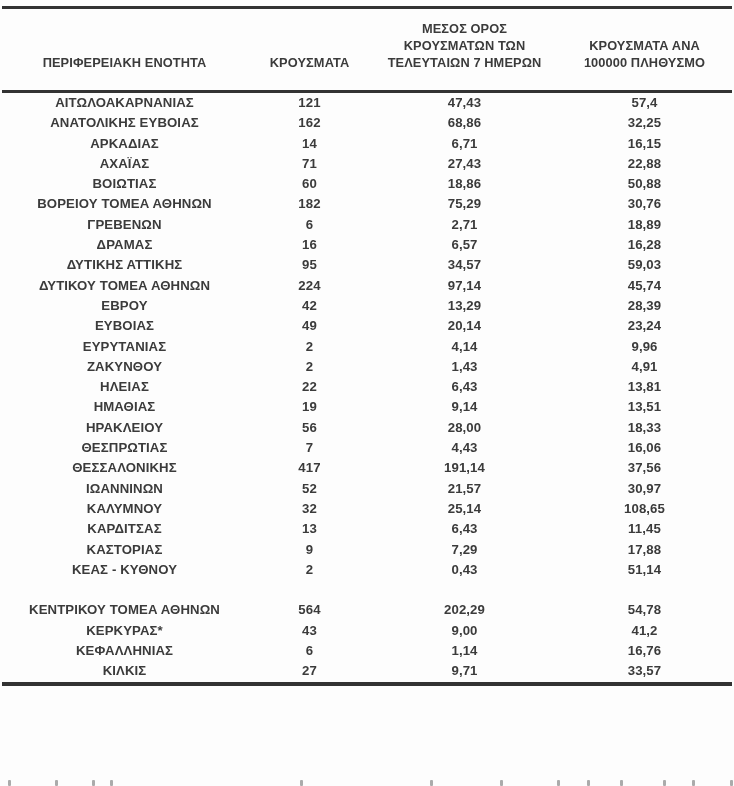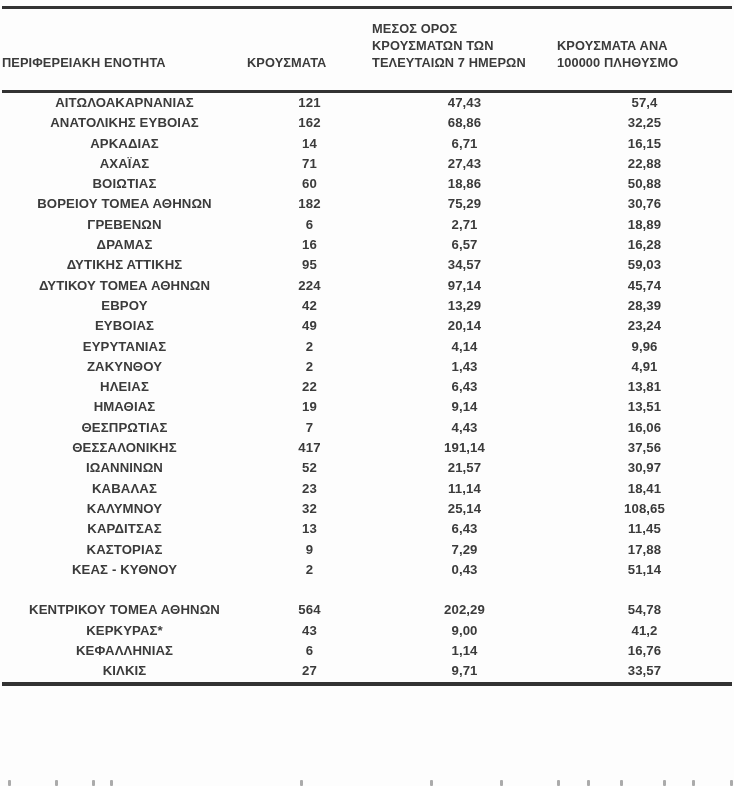--- a/index.html
+++ b/index.html
@@ -24,21 +24,21 @@
     position:absolute;
     left:2px;top:6px;
     width:730px;
     border-collapse:collapse;
     table-layout:fixed;
     color:var(--text);
     border-top:3px solid var(--rule);
   }
   table.cases th{
     vertical-align:bottom;
-    text-align:left;
+    text-align:center;
     font-size:12.8px;
     line-height:17px;
     font-weight:700;
     padding:0 0 19px 0;
     height:62px;
     white-space:pre-line;
     border-bottom:3px solid var(--rule);
     letter-spacing:0.1px;
   }
   table.cases td{
@@ -203,20 +203,26 @@
       <td>13,81</td>
     </tr>
 
     <tr>
       <td>ΗΜΑΘΙΑΣ</td>
       <td>19</td>
       <td>9,14</td>
       <td>13,51</td>
     </tr>
 
+    <tr>
+      <td>ΗΡΑΚΛΕΙΟΥ</td>
+      <td>56</td>
+      <td>28,00</td>
+      <td>18,33</td>
+    </tr>
 
 
     <tr>
       <td>ΘΕΣΠΡΩΤΙΑΣ</td>
       <td>7</td>
       <td>4,43</td>
       <td>16,06</td>
     </tr>
 
     <tr>
@@ -227,26 +233,20 @@
     </tr>
 
 
     <tr>
       <td>ΙΩΑΝΝΙΝΩΝ</td>
       <td>52</td>
       <td>21,57</td>
       <td>30,97</td>
     </tr>
 
-    <tr>
-      <td>ΚΑΒΑΛΑΣ</td>
-      <td>23</td>
-      <td>11,14</td>
-      <td>18,41</td>
-    </tr>
 
     <tr>
       <td>ΚΑΛΥΜΝΟΥ</td>
       <td>32</td>
       <td>25,14</td>
       <td>108,65</td>
     </tr>
 
     <tr>
       <td>ΚΑΡΔΙΤΣΑΣ</td>

